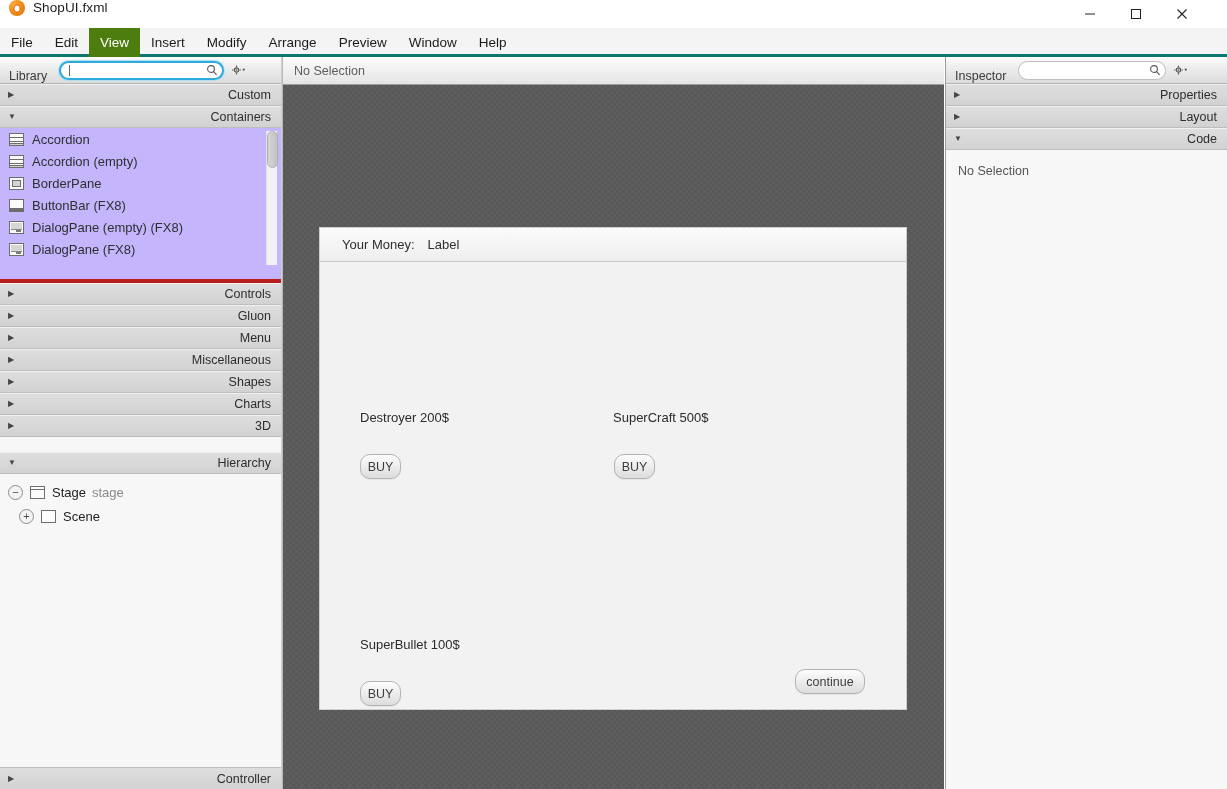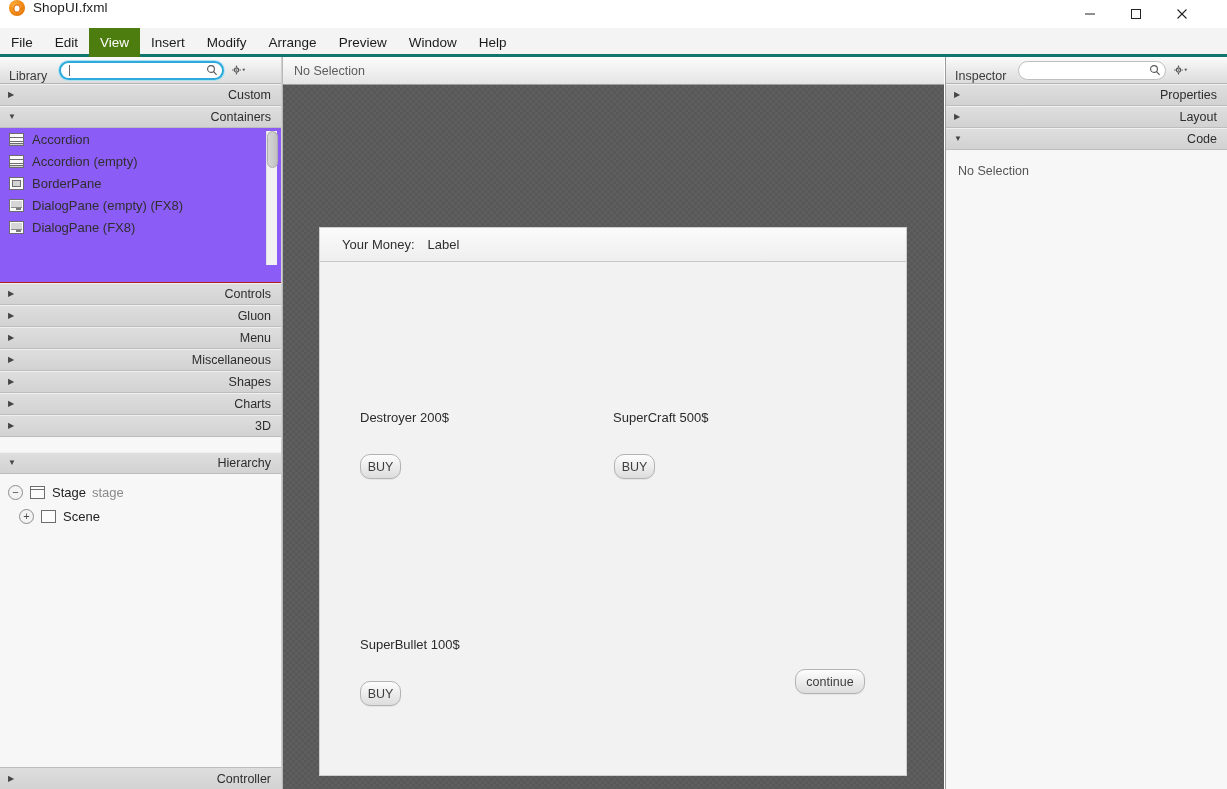--- a/index.html
+++ b/index.html
@@ -86,22 +86,22 @@
     border-bottom: 1px solid #bdbdbd; border-top: 1px solid #f0f0f0;
     padding: 0 10px 0 8px; position: relative; flex: none;
   }
   .accordion-bar .tri {
     font-size: 8px; color: #454545; width: 10px; line-height: 1;
   }
   .accordion-bar .ab-label {
     margin-left: auto; font-size: 12.5px; color: #2d2d2d;
   }
   .lib-list {
-    background: #8b5cf6; position: relative; overflow: hidden; flex: none;
-    border-bottom: 1px solid #b91c1c;
+    background: #c4b5fd; position: relative; overflow: hidden; flex: none;
+    border-bottom: 4px solid #b91c1c;
   }
   .lib-row {
     height: 22px; display: flex; align-items: center; padding-left: 9px;
     font-size: 13px; color: #2f2f2f;
   }
   .lib-ico {
     width: 15px; height: 13px; margin-right: 8px; flex: none;
     border: 1px solid #6d6d6d; background: #fafafa; position: relative;
   }
   .lib-ico.accordion::before,
@@ -178,21 +178,21 @@
     flex: 1 1 auto; position: relative;
     background-color: #585858;
     background-image:
       linear-gradient(45deg, rgba(255,255,255,.035) 25%, transparent 25%, transparent 75%, rgba(255,255,255,.035) 75%),
       linear-gradient(45deg, rgba(255,255,255,.035) 25%, transparent 25%, transparent 75%, rgba(255,255,255,.035) 75%);
     background-size: 6px 6px;
     background-position: 0 0, 3px 3px;
     overflow: hidden;
   }
   .shop-window {
-    position: absolute; left: 36px; top: 142px; width: 588px; height: 549px;
+    position: absolute; left: 36px; top: 142px; width: 588px; height: 483px;
     background: #f2f2f2; border: 1px solid #cfcfcf;
   }
   .shop-topbar {
     height: 34px; background: linear-gradient(to bottom,#fbfbfb,#eeeeee);
     border-bottom: 1px solid #c8c8c8; display: flex; align-items: center;
     padding-left: 22px; gap: 13px;
   }
   .shop-topbar span { font-size: 13px; color: #2f2f2f; }
   .shop-body { position: relative; height: 448px; }
   .item-name {
@@ -312,20 +312,26 @@
           </div>
         <span>Accordion  (empty)</span>
       </div>
       <div class="lib-row">
         <div class="lib-ico border">
             <i></i>
           </div>
         <span>BorderPane</span>
       </div>
       <div class="lib-row">
+        <div class="lib-ico buttonbar">
+            <i></i>
+          </div>
+        <span>ButtonBar  (FX8)</span>
+      </div>
+      <div class="lib-row">
         <div class="lib-ico dialog">
             <i></i>
           </div>
         <span>DialogPane (empty)  (FX8)</span>
       </div>
       <div class="lib-row">
         <div class="lib-ico dialog">
             <i></i>
           </div>
         <span>DialogPane  (FX8)</span>

